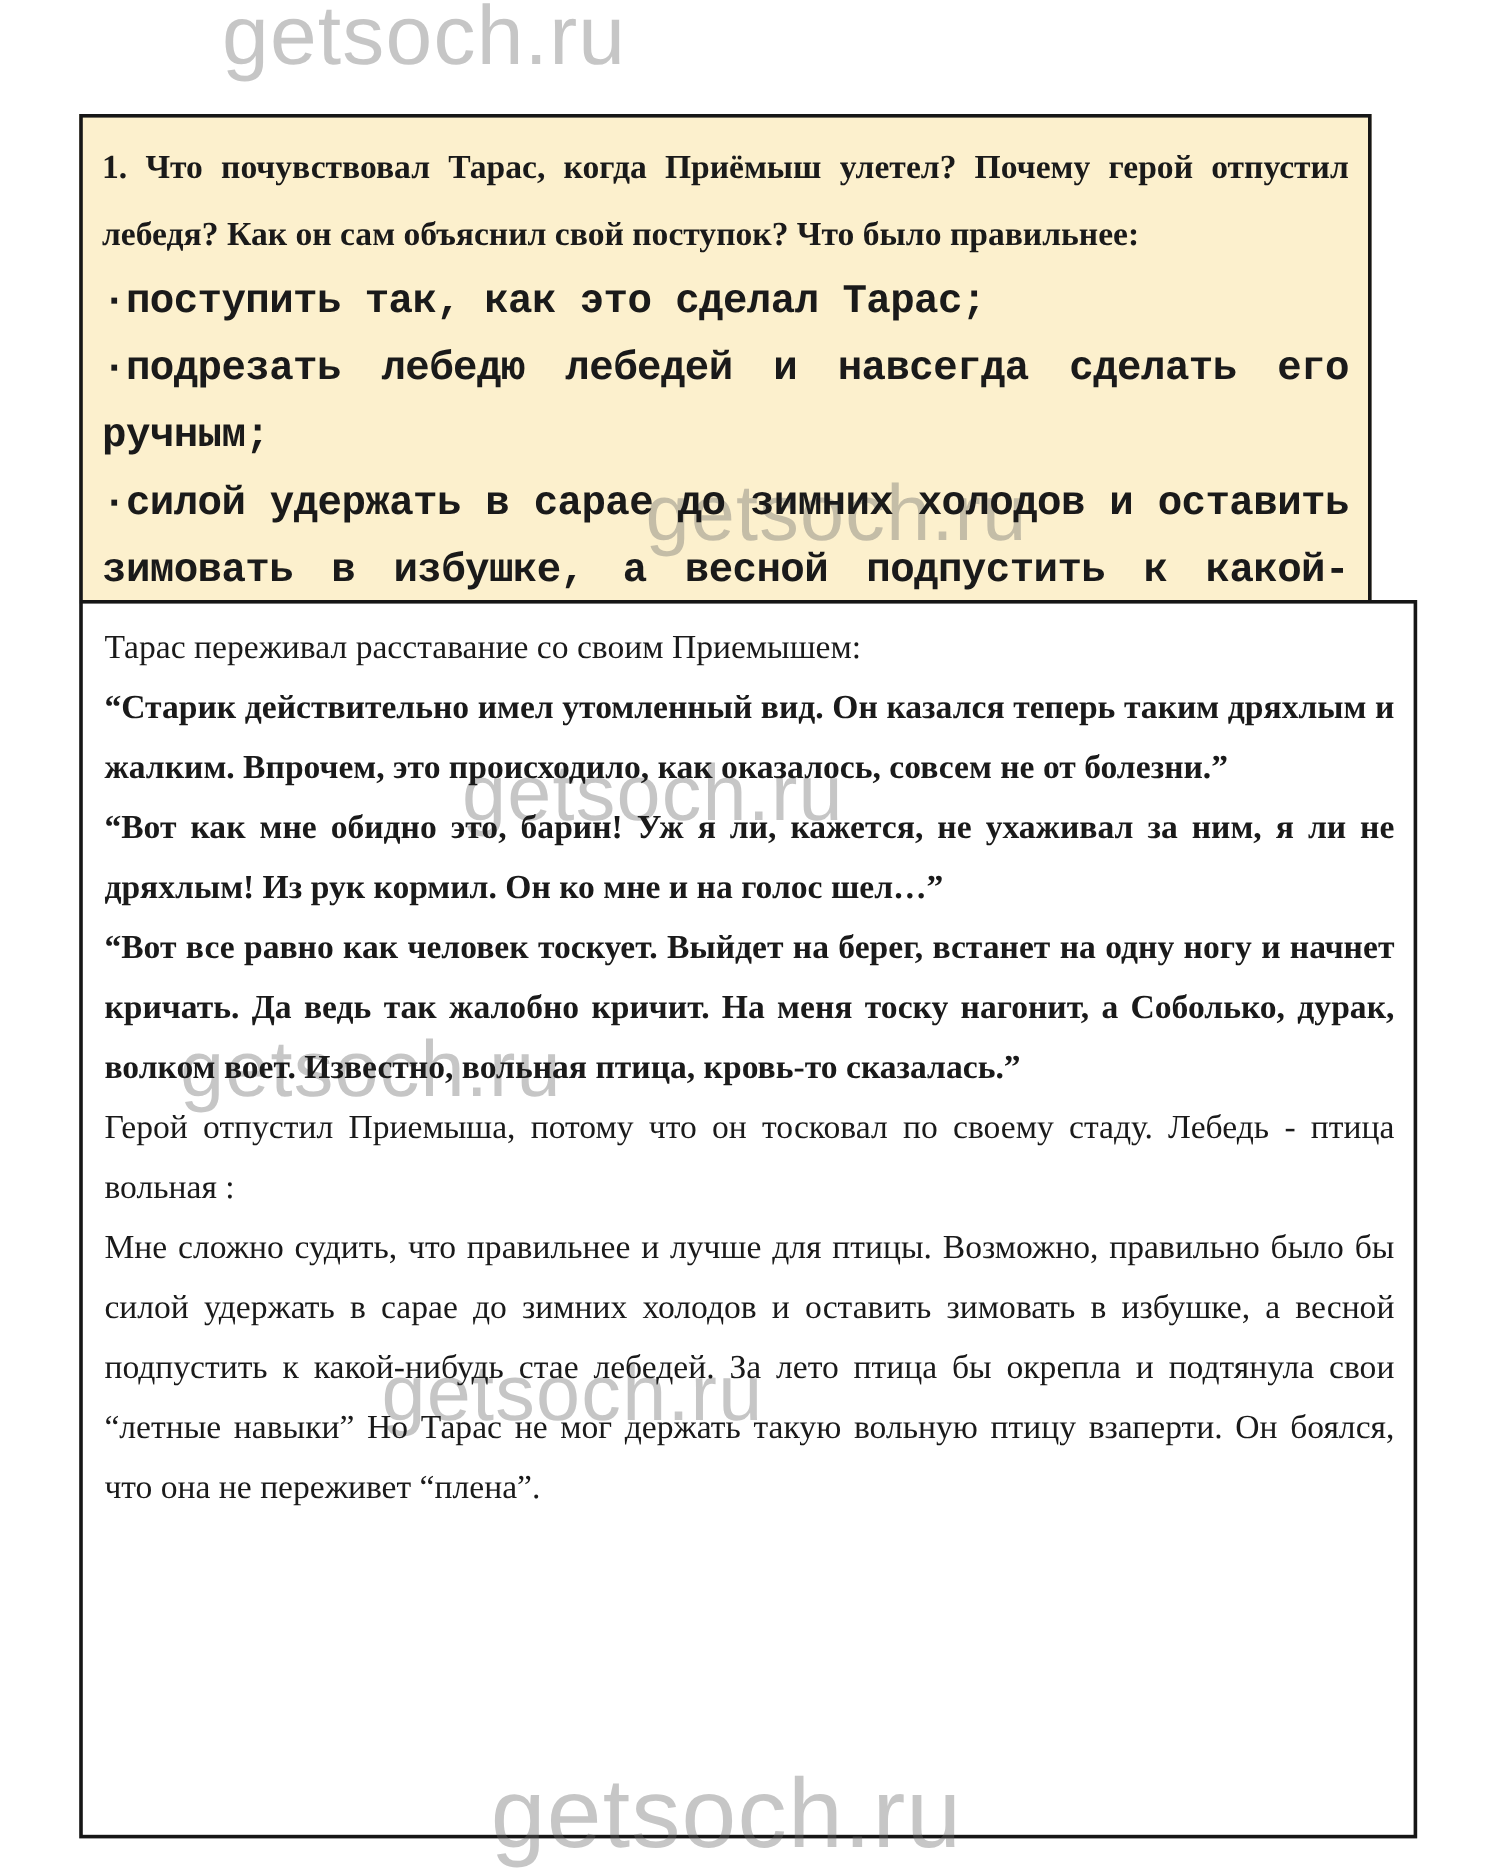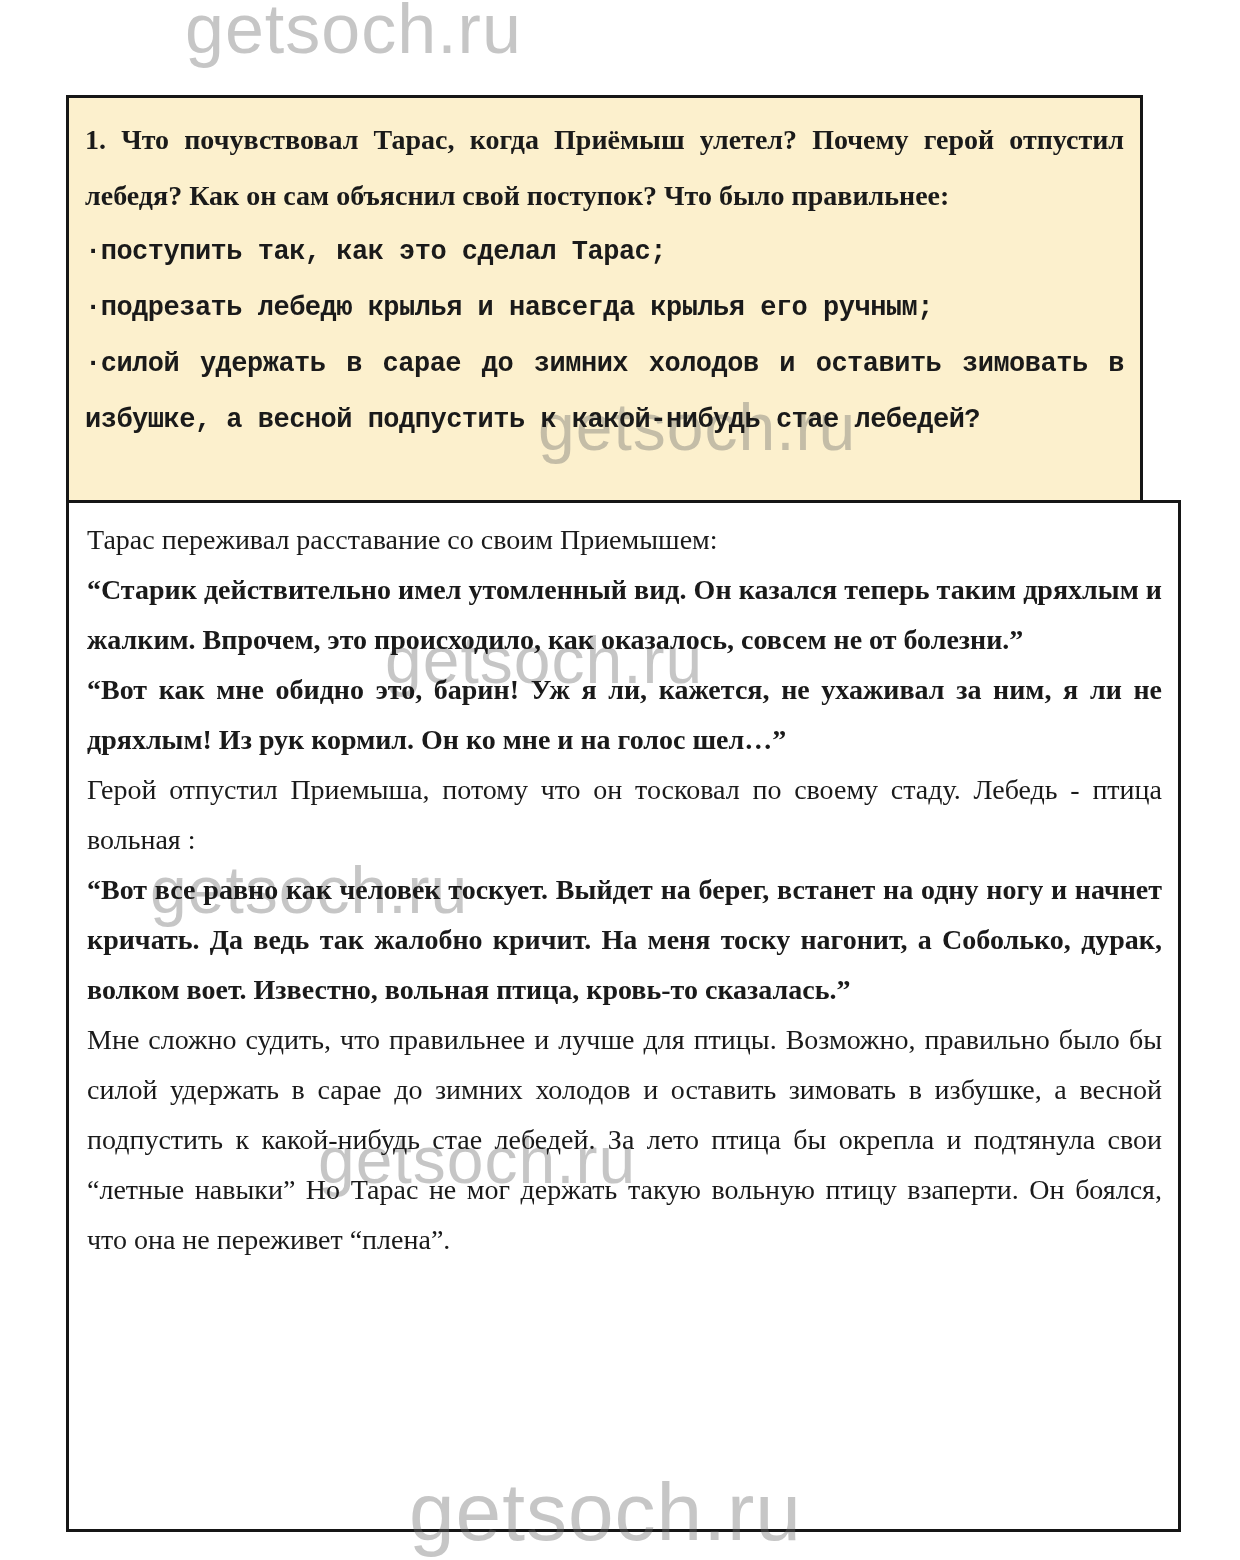--- a/index.html
+++ b/index.html
@@ -43,21 +43,21 @@
   .q-intro {
     margin: 0;
     font-size: 28px;
     font-weight: 700;
     line-height: 56px;
     text-align: justify;
   }
   .q-bullet {
     font-family: "Liberation Mono", "DejaVu Sans Mono", monospace;
     font-weight: 700;
-    font-size: 27px;
+    font-size: 34px;
     line-height: 56px;
     letter-spacing: -0.5px;
     text-align: justify;
   }
 
   .answer-box {
     position: absolute;
     left: 66px; top: 500px;
     width: 1115px; height: 1032px;
     box-sizing: border-box;
@@ -78,31 +78,31 @@
 <body>
 
 <div class="page">
 
   <div class="watermark wm-top">getsoch.ru</div>
 
   <div class="question-box">
     <div class="watermark wm-inbox wm-q">getsoch.ru</div>
     <p class="q-intro">1. Что почувствовал Тарас, когда Приёмыш улетел? Почему герой отпустил лебедя? Как он сам объяснил свой поступок? Что было правильнее:</p>
     <div class="q-bullet">·поступить так, как это сделал Тарас;</div>
-    <div class="q-bullet">·подрезать лебедю крылья и навсегда крылья его ручным;</div>
+    <div class="q-bullet">·подрезать лебедю лебедей и навсегда сделать его ручным;</div>
     <div class="q-bullet">·силой удержать в сарае до зимних холодов и оставить зимовать в избушке, а весной подпустить к какой-нибудь стае лебедей?</div>
   </div>
 
   <div class="answer-box">
     <div class="watermark wm-inbox wm-a1">getsoch.ru</div>
     <div class="watermark wm-inbox wm-a2">getsoch.ru</div>
     <div class="watermark wm-inbox wm-a3">getsoch.ru</div>
     <div class="watermark wm-inbox wm-a4">getsoch.ru</div>
 
     <p class="para regular">Тарас переживал расставание со своим Приемышем:</p>
     <p class="para bold">“Старик действительно имел утомленный вид. Он казался теперь таким дряхлым и жалким. Впрочем, это происходило, как оказалось, совсем не от болезни.”</p>
     <p class="para bold">“Вот как мне обидно это, барин! Уж я ли, кажется, не ухаживал за ним, я ли не дряхлым! Из рук кормил. Он ко мне и на голос шел…”</p>
+    <p class="para bold">“Вот все равно как человек тоскует. Выйдет на берег, встанет на одну ногу и начнет кричать. Да ведь так жалобно кричит. На меня тоску нагонит, а Соболько, дурак, волком воет. Известно, вольная птица, кровь-то сказалась.”</p>
     <p class="para regular">Герой отпустил Приемыша, потому что он тосковал по своему стаду. Лебедь - птица вольная :</p>
-    <p class="para bold">“Вот все равно как человек тоскует. Выйдет на берег, встанет на одну ногу и начнет кричать. Да ведь так жалобно кричит. На меня тоску нагонит, а Соболько, дурак, волком воет. Известно, вольная птица, кровь-то сказалась.”</p>
     <p class="para regular">Мне сложно судить, что правильнее и лучше для птицы. Возможно, правильно было бы  силой удержать в сарае до зимних холодов и оставить зимовать в избушке, а весной подпустить к какой-нибудь стае лебедей. За лето птица бы окрепла и подтянула свои “летные навыки” Но Тарас не мог держать такую вольную птицу взаперти. Он боялся, что она не переживет “плена”.</p>
   </div>
 
 </div>
 
 </body></html>

